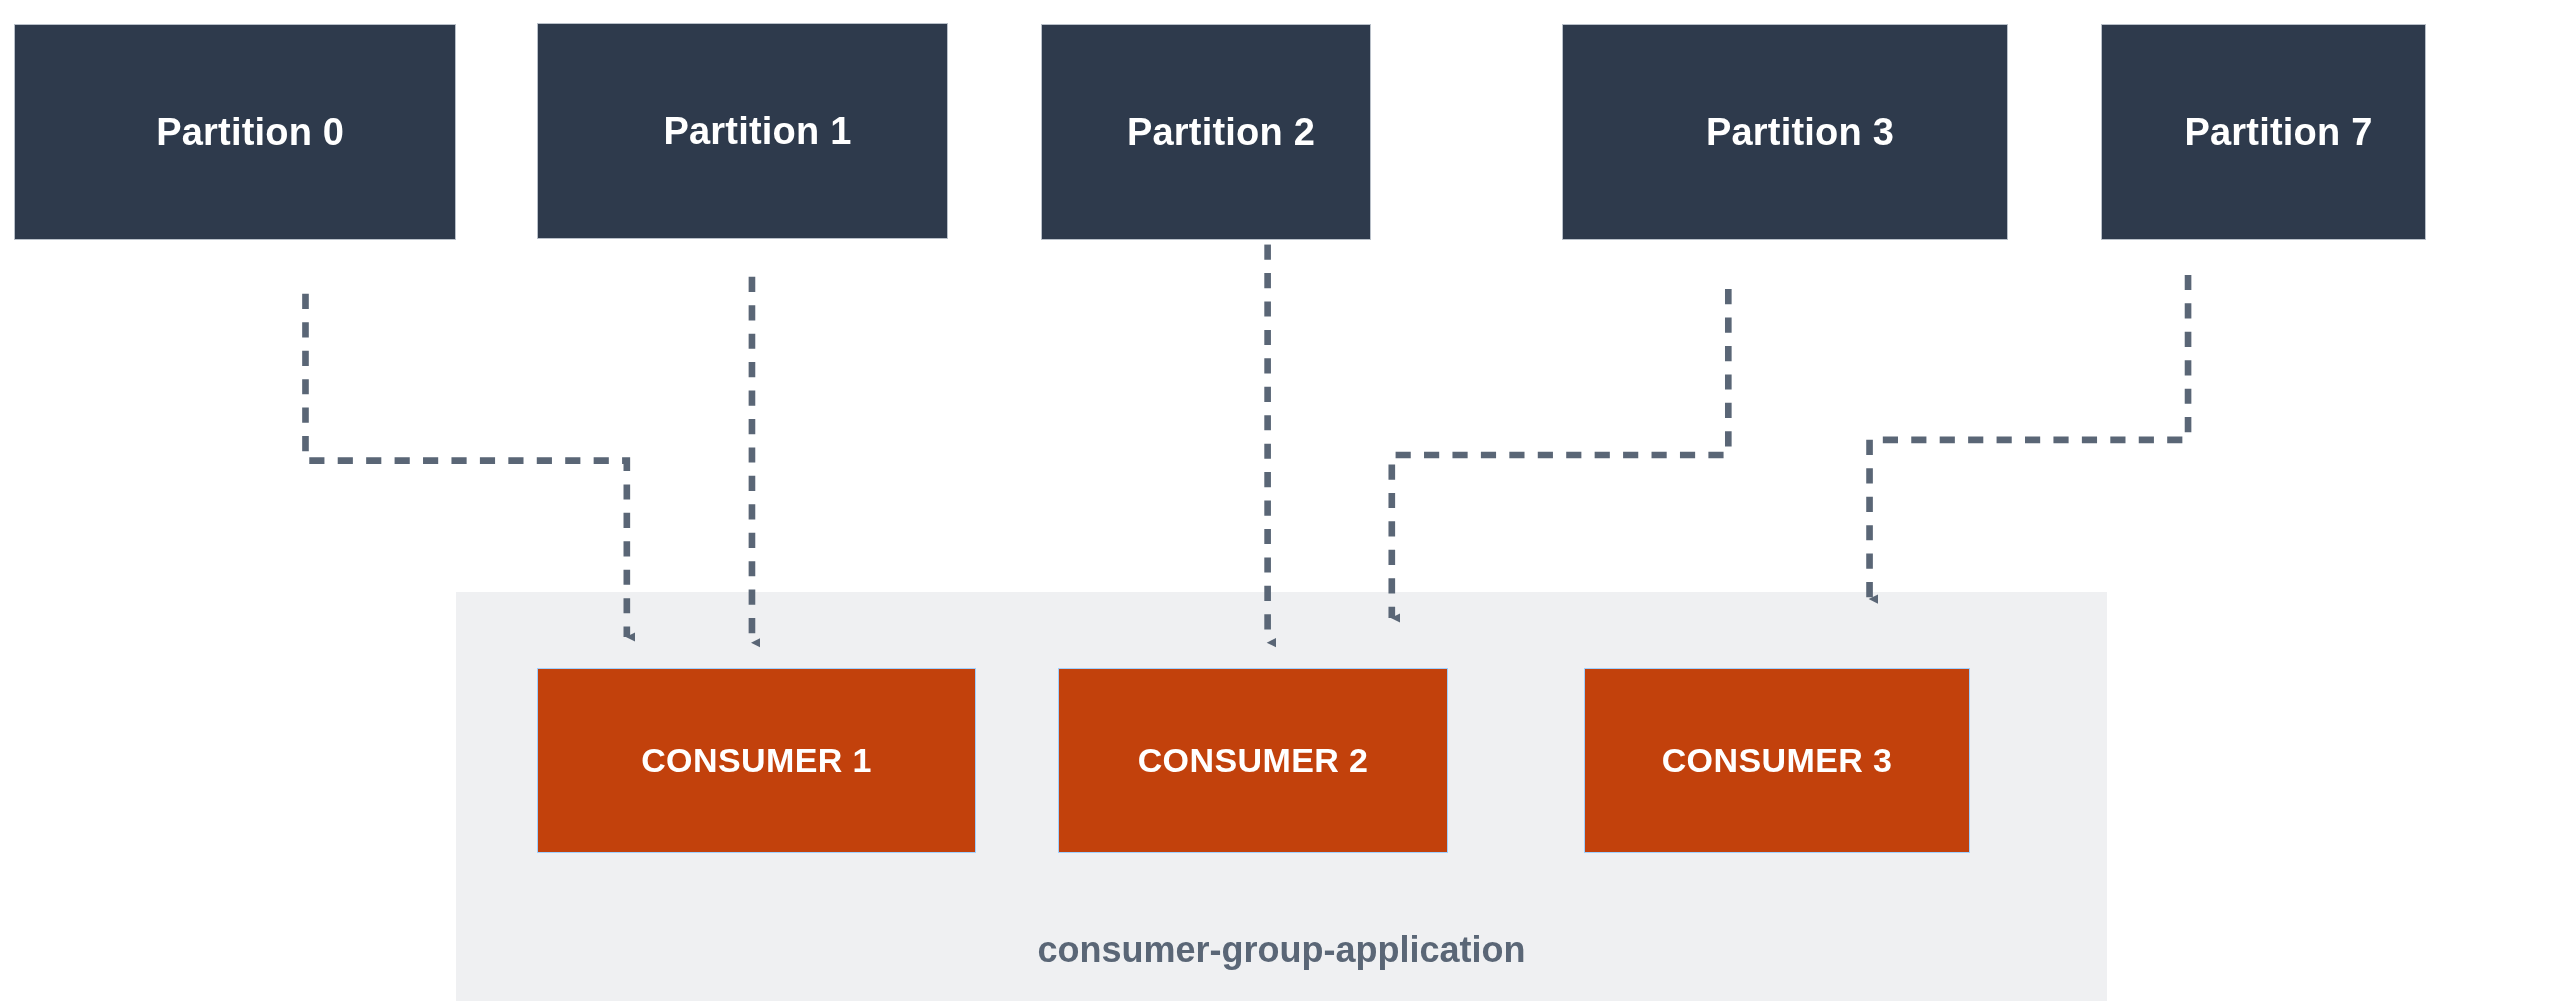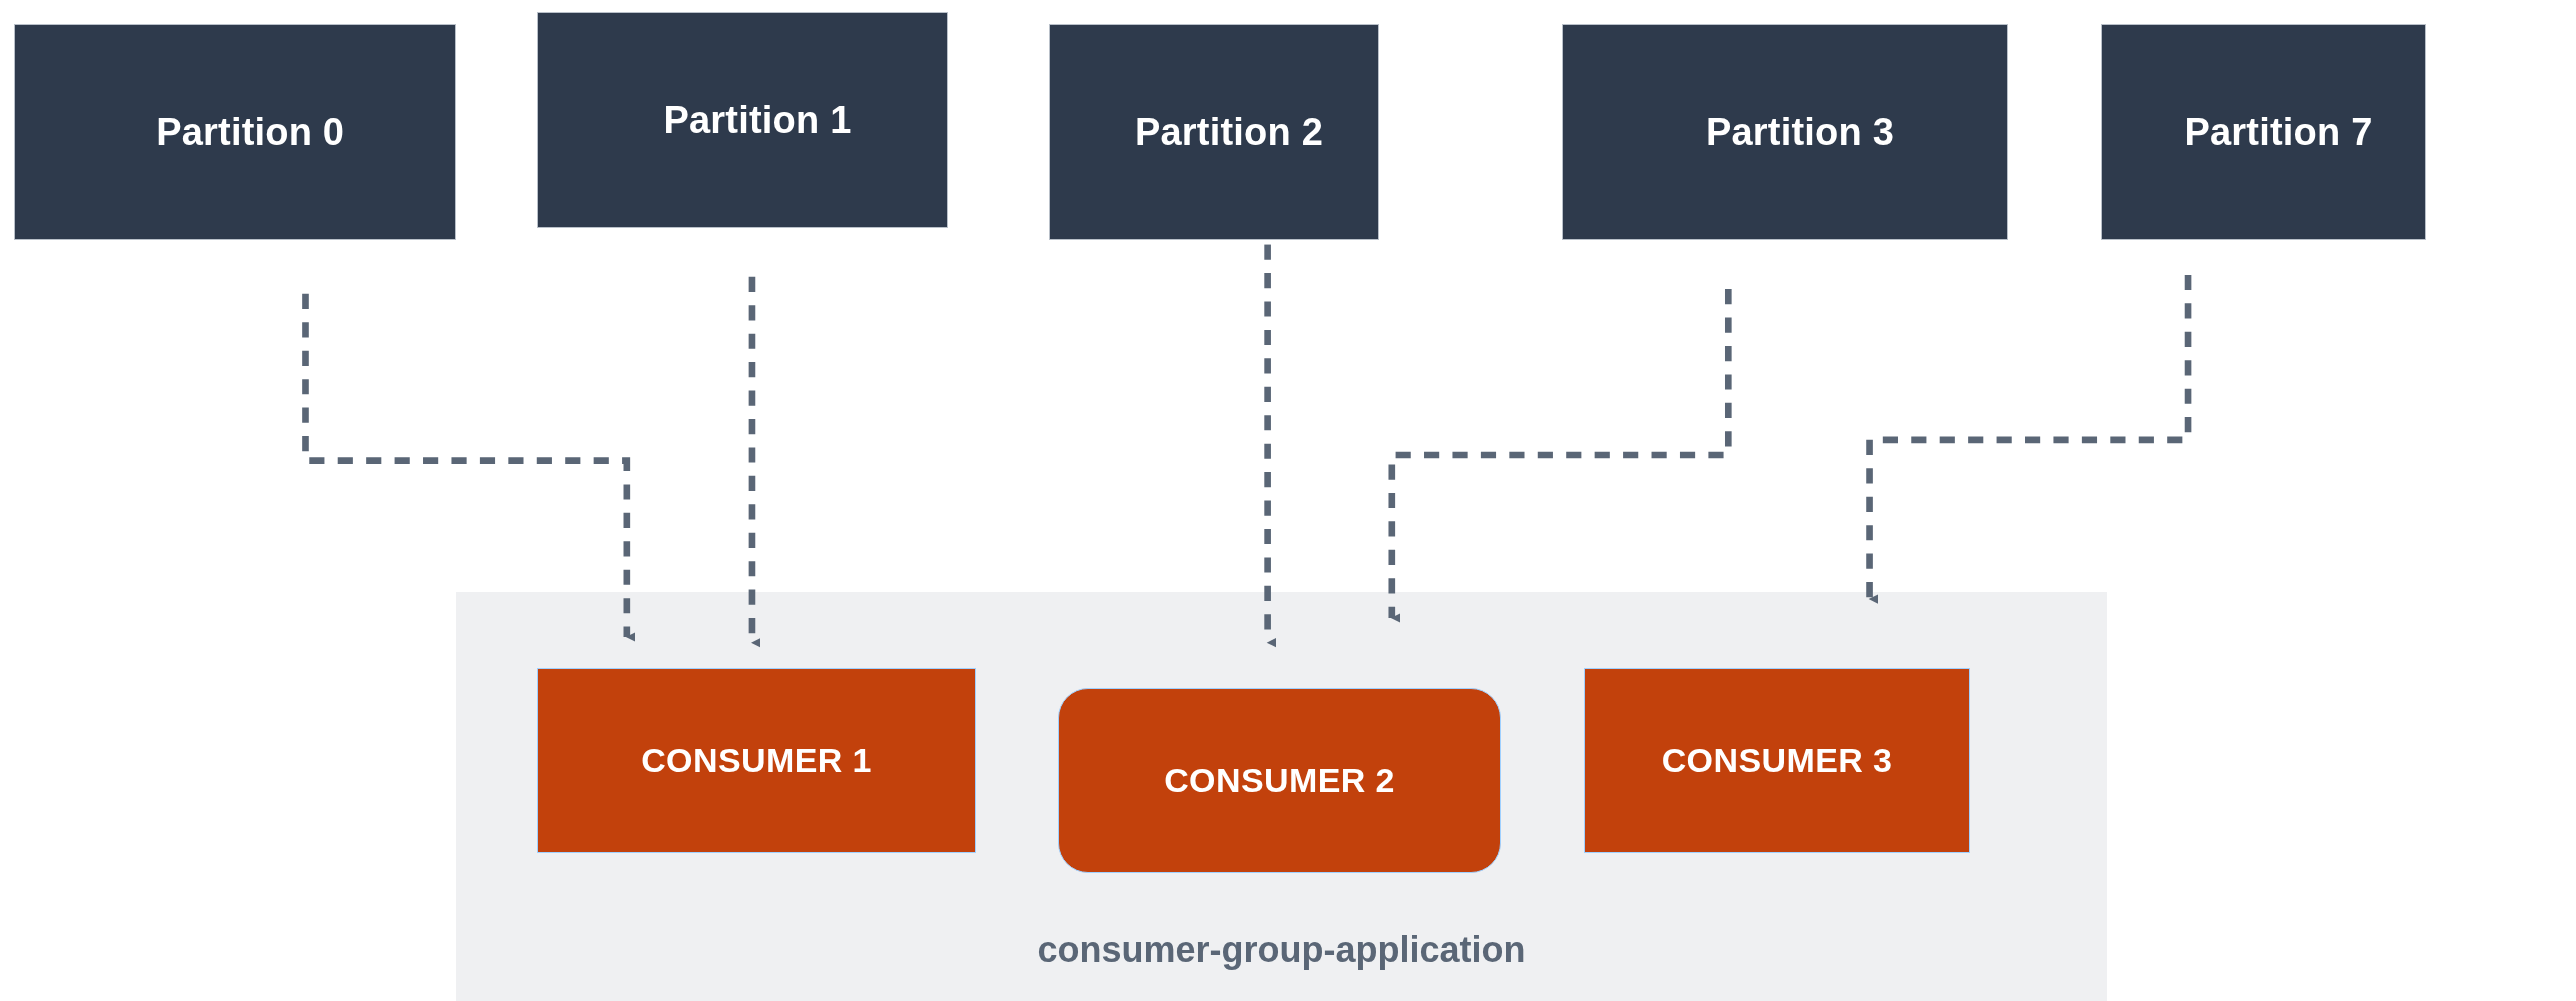--- a/index.html
+++ b/index.html
@@ -17,22 +17,22 @@
     box-sizing:border-box;
     display:flex;align-items:center;justify-content:center;
     color:#ffffff;
     font-size:38px;
     font-weight:bold;
     letter-spacing:0.2px;
     user-select:none;
     padding-left:30px;
   }
   .p0{left:14.2px;  top:24px; width:442px; height:216px;}
-  .p1{left:537px; top:12px; width:411px; height:216px;}
-  .p2{left:1041px;top:24px; width:330px; height:216px;margin-left:8px;}
+  .p1{left:537px; top:23px; width:411px; height:216px;}
+  .p2{left:1041px;top:24px; width:330px; height:216px;}
   .p3{left:1562px;top:24px; width:446px; height:216px;}
   .p4{left:2101px;top:24px; width:325px; height:216px;}
 
   
   .group-box{
     position:absolute;
     left:456px; top:592px;
     width:1651px; height:410px;
     background:#eff0f2;
   }
@@ -42,21 +42,21 @@
     border:0.9px solid #9fd0ff;
     box-sizing:border-box;
     display:flex;align-items:center;justify-content:center;
     color:#ffffff;
     font-size:34px;
     font-weight:bold;
     letter-spacing:0.4px;
     user-select:none;
   }
   .c1{left:537px;  top:668px; width:439px; height:185px;}
-  .c2{left:1058px; top:688px; width:443px; height:185px;border-radius:30px;}
+  .c2{left:1058px; top:668px; width:390px; height:185px;}
   .c3{left:1584px; top:668px; width:386px; height:185px;}
 
   .group-label{
     position:absolute;
     left:456px; top:929px;
     width:1651px;
     text-align:center;
     font-family:Liberation Sans, sans-serif;
     font-size:36px;
     font-weight:bold;

